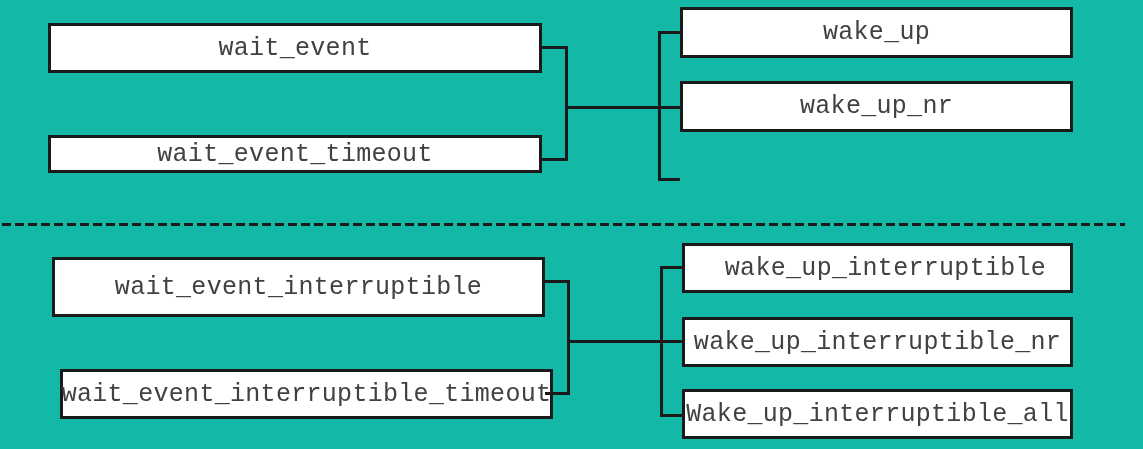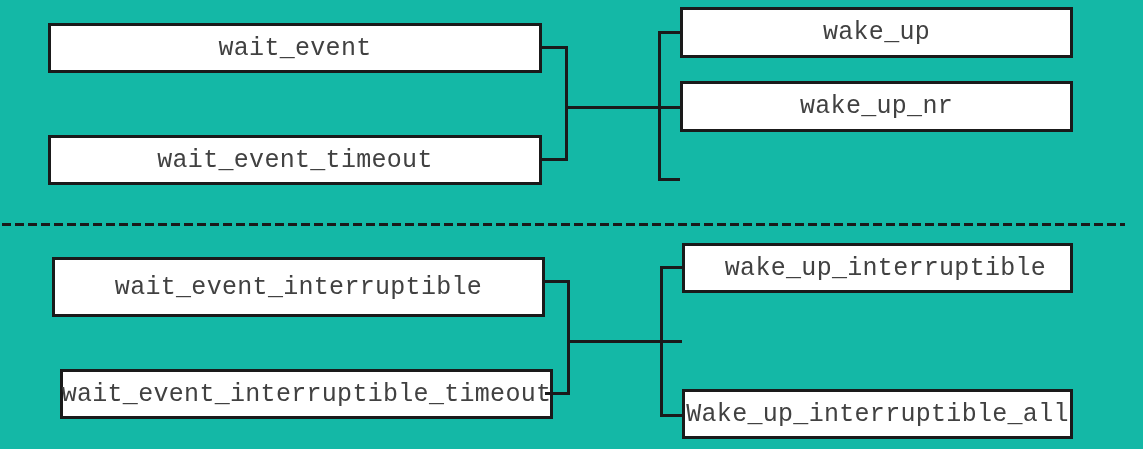--- a/index.html
+++ b/index.html
@@ -40,39 +40,40 @@
       transparent 9px, transparent 13px
     );
   }
 </style>
 </head>
 <body>
 
 <div id="canvas">
 
   <div class="box" style="left:48px;  top:23px;  width:494px; height:50px;">wait_event</div>
-  <div class="box" style="left:48px;  top:135px; width:494px; height:50px;">wait_event_timeout</div>
+  <div class="box" style="left:48px;  top:135px; width:494px; height:38px;">wait_event_timeout</div>
 
   <div class="box" style="left:680px; top:81px;  width:393px; height:51px;">wake_up_nr</div>
   <div class="box" style="left:680px; top:7px;   width:393px; height:51px;">wake_up</div>
 
   <div class="line" style="left:542px; top:46px;  width:23px;  height:3px;"></div>
   <div class="line" style="left:542px; top:158px; width:23px;  height:3px;"></div>
   <div class="line" style="left:565px; top:46px;  width:3px;   height:115px;"></div>
   <div class="line" style="left:565px; top:106px; width:115px; height:3px;"></div>
   <div class="line" style="left:658px; top:31px;  width:3px;   height:150px;"></div>
   <div class="line" style="left:658px; top:31px;  width:22px;  height:3px;"></div>
   <div class="line" style="left:658px; top:178px; width:22px;  height:3px;"></div>
 
   <div class="separator"></div>
 
   <div class="box" style="left:52px;  top:257px; width:493px; height:60px;">wait_event_interruptible</div>
   <div class="box" style="left:60px;  top:369px; width:493px; height:50px;">wait_event_interruptible_timeout</div>
 
   <div class="box" style="left:682px; top:243px; width:391px; height:50px;padding-left:16px;">wake_up_interruptible</div>
+  <div class="box" style="left:682px; top:317px; width:391px; height:50px;">wake_up_interruptible_nr</div>
   <div class="box" style="left:682px; top:389px; width:391px; height:50px;">Wake_up_interruptible_all</div>
 
   <div class="line" style="left:545px; top:280px; width:22px;  height:3px;"></div>
   <div class="line" style="left:545px; top:392px; width:22px;  height:3px;"></div>
   <div class="line" style="left:567px; top:280px; width:3px;   height:115px;"></div>
   <div class="line" style="left:567px; top:340px; width:115px; height:3px;"></div>
   <div class="line" style="left:660px; top:266px; width:3px;   height:151px;"></div>
   <div class="line" style="left:660px; top:266px; width:22px;  height:3px;"></div>
   <div class="line" style="left:660px; top:414px; width:22px;  height:3px;"></div>
 

